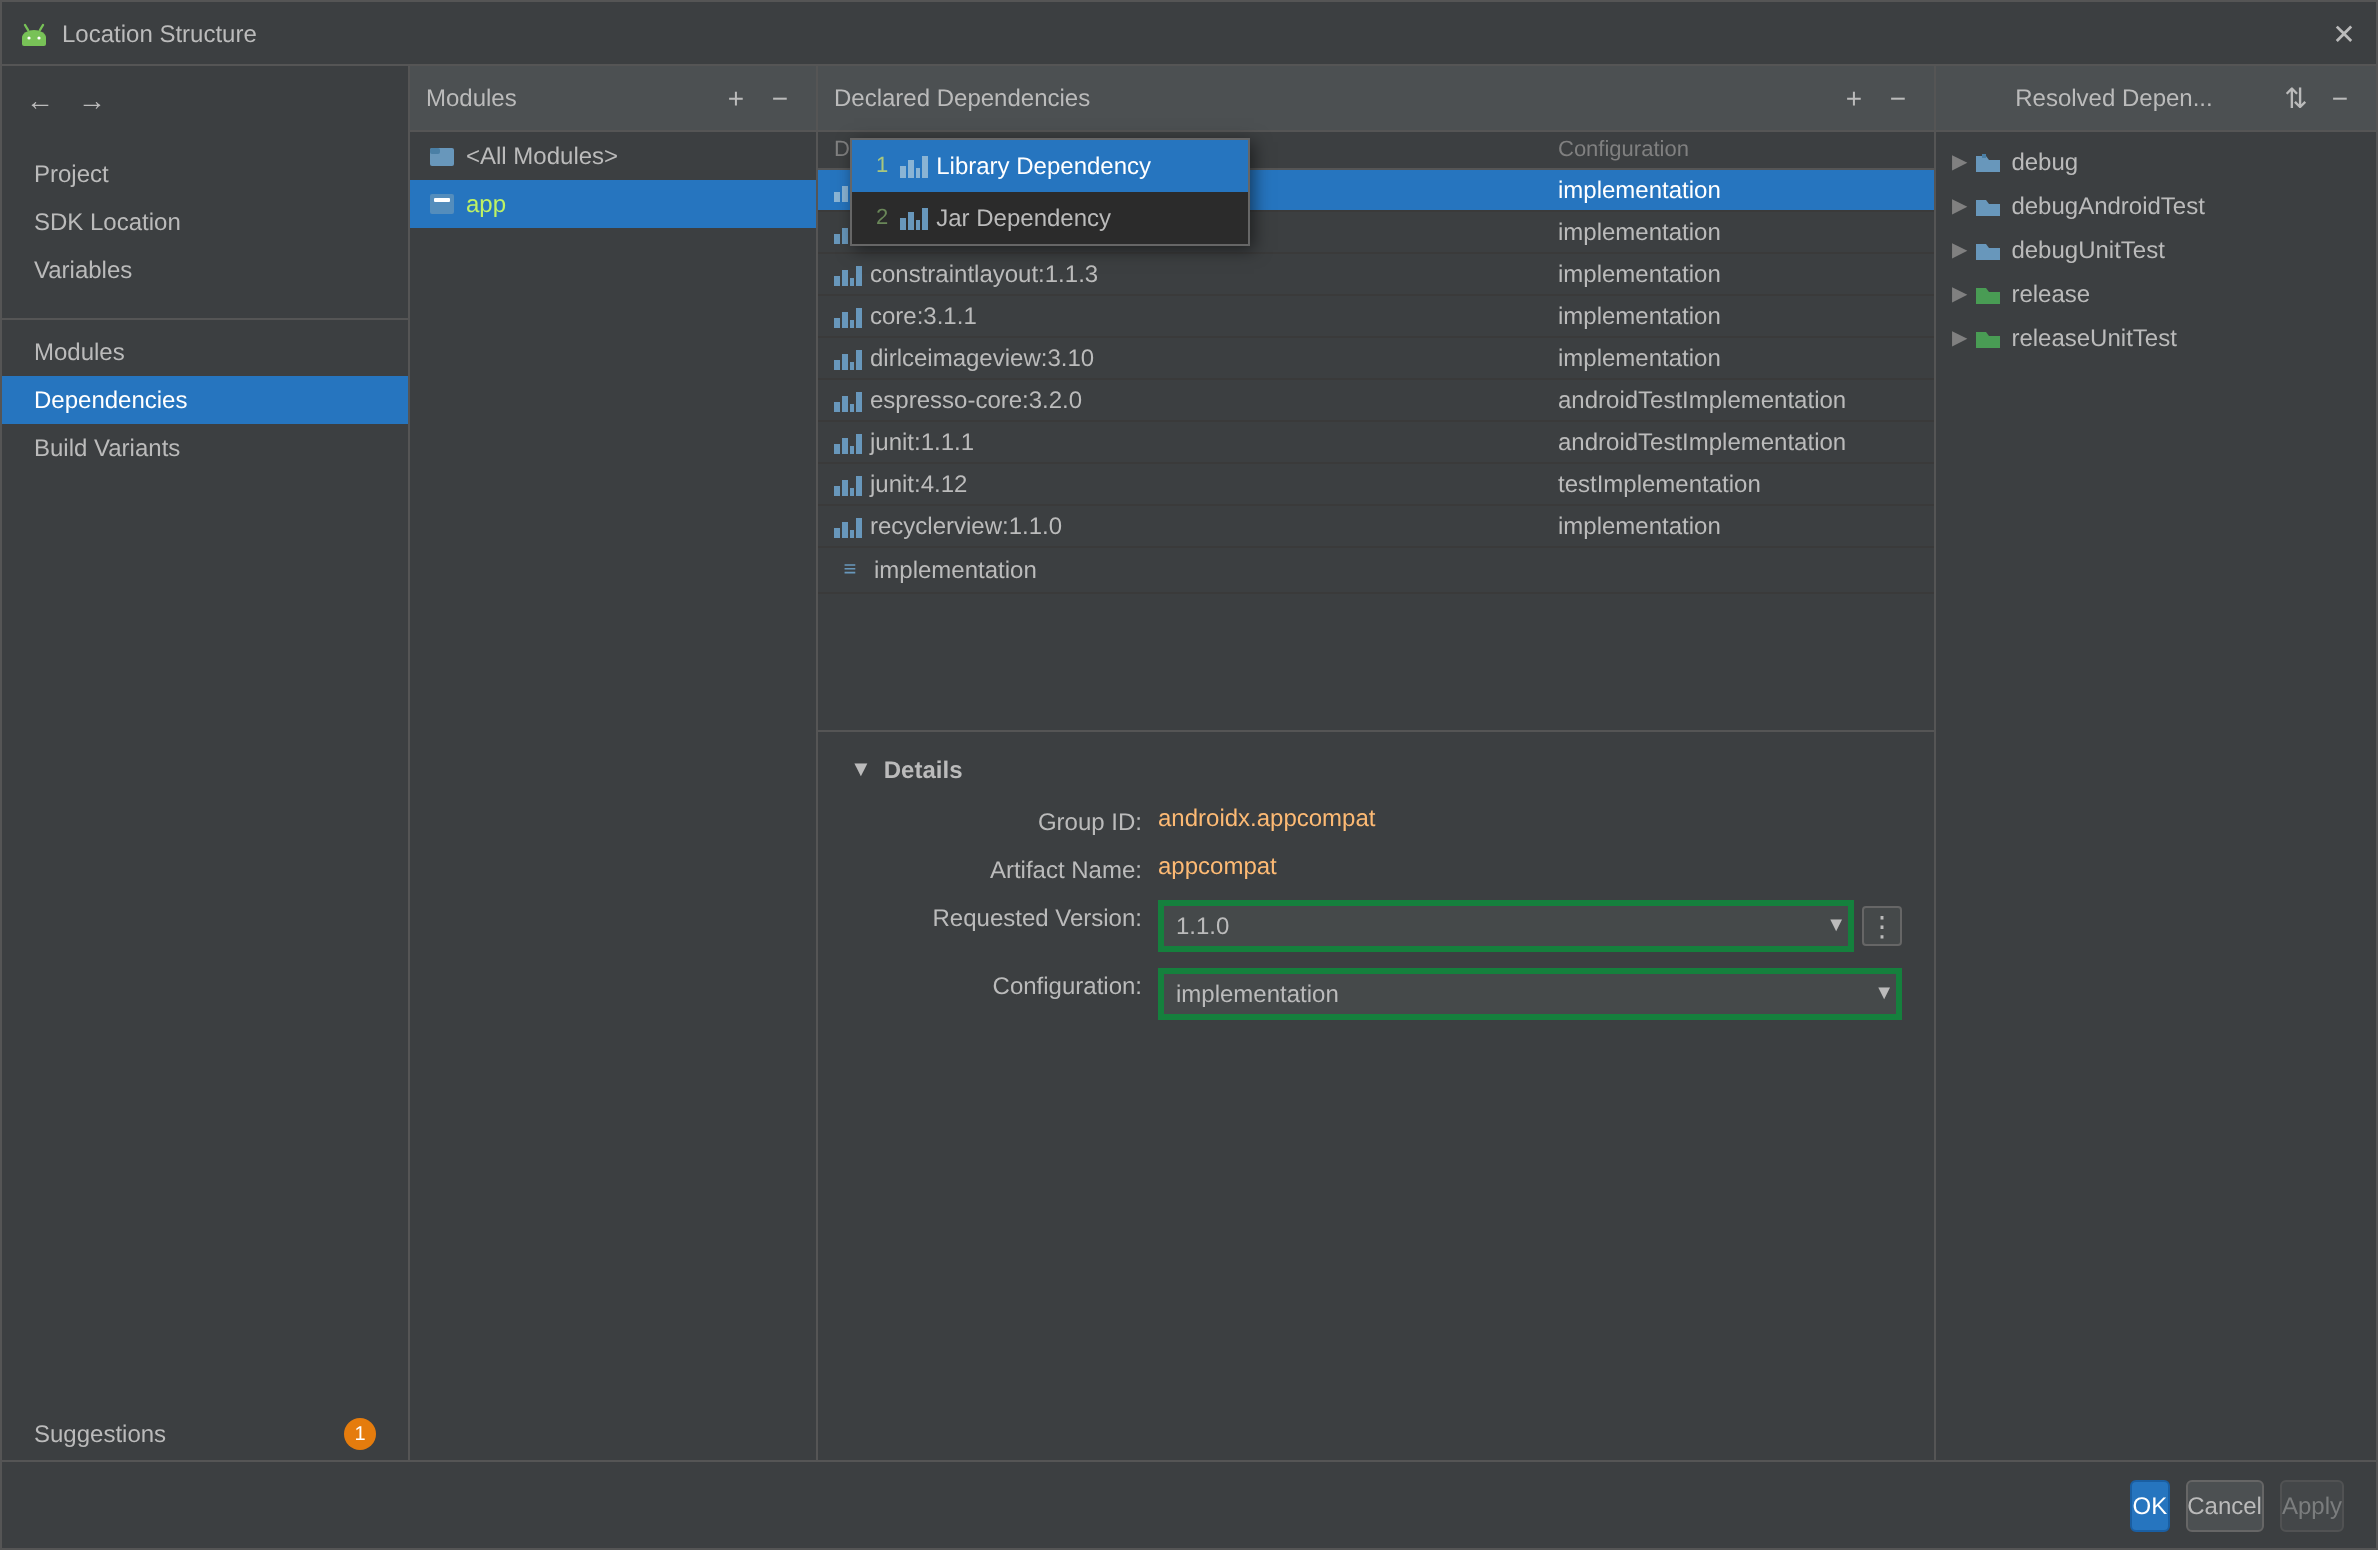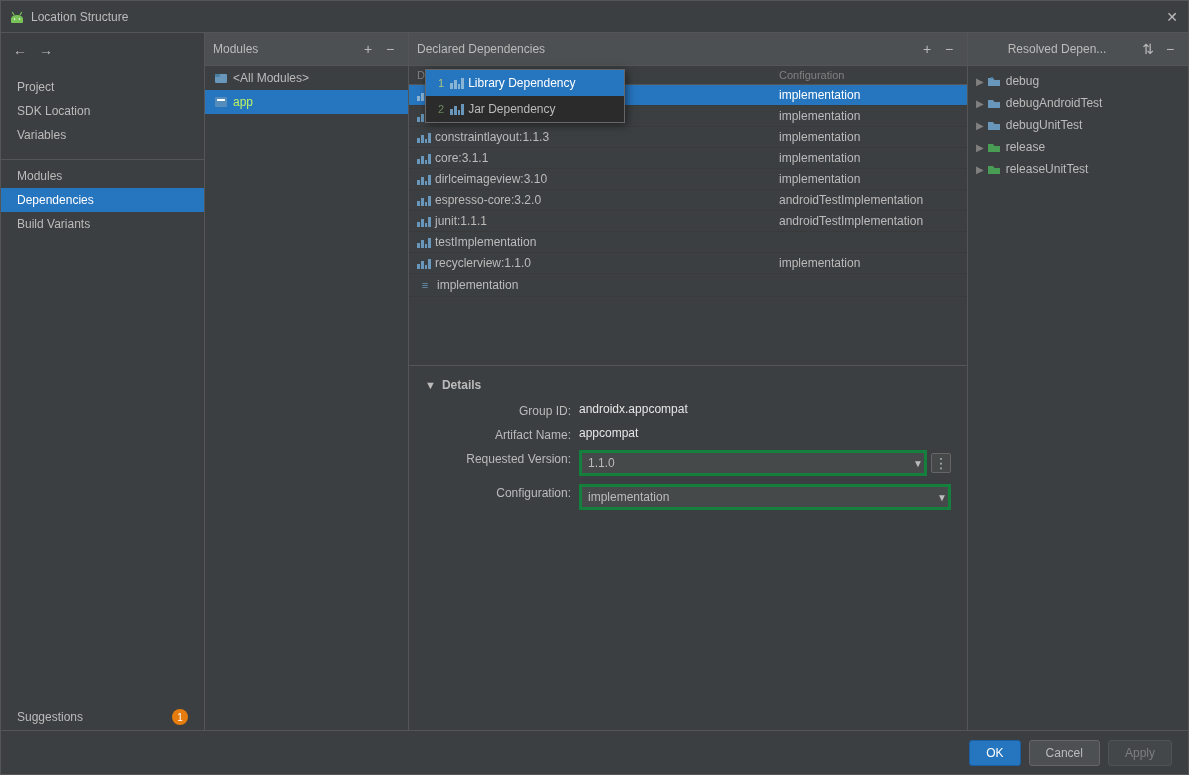--- a/index.html
+++ b/index.html
@@ -283,21 +283,21 @@
     }
 
     .details-label {
       color: #bbb;
       font-weight: 500;
       text-align: right;
       padding-top: 2px;
     }
 
     .details-value {
-      color: #e5e5e5;
+      color: #fdba74;
     }
 
     .details-input-row {
       display: flex;
       gap: 4px;
       align-items: center;
     }
 
     .select-wrapper {
       position: relative;
@@ -371,21 +371,21 @@
       border-top: 1px solid #555;
       display: flex;
       align-items: center;
       justify-content: flex-end;
       padding: 0 16px;
       gap: 8px;
       flex-shrink: 0;
     }
 
     .btn {
-      padding: 5px 16px;
+      padding: 5px 0;
       border: 1px solid #666;
       border-radius: 3px;
       cursor: pointer;
       font-size: 12px;
       background: #4c5052;
       color: #bbb;
     }
 
     .btn-primary {
       background: #2675bf;
@@ -656,20 +656,21 @@
           <span class="dep-config">androidTestImplementation</span>
         </div>
 
         <div class="dep-row">
           <span class="dep-icon bar-icon">
             <span style="height:5px;"></span>
               <span style="height:8px;"></span>
               <span style="height:4px;"></span>
               <span style="height:10px;"></span>
           </span>
+          <span class="dep-name">junit:4.12</span>
           <span class="dep-config">testImplementation</span>
         </div>
 
         <div class="dep-row">
           <span class="dep-icon bar-icon">
             <span style="height:5px;"></span>
               <span style="height:8px;"></span>
               <span style="height:4px;"></span>
               <span style="height:10px;"></span>
           </span>

